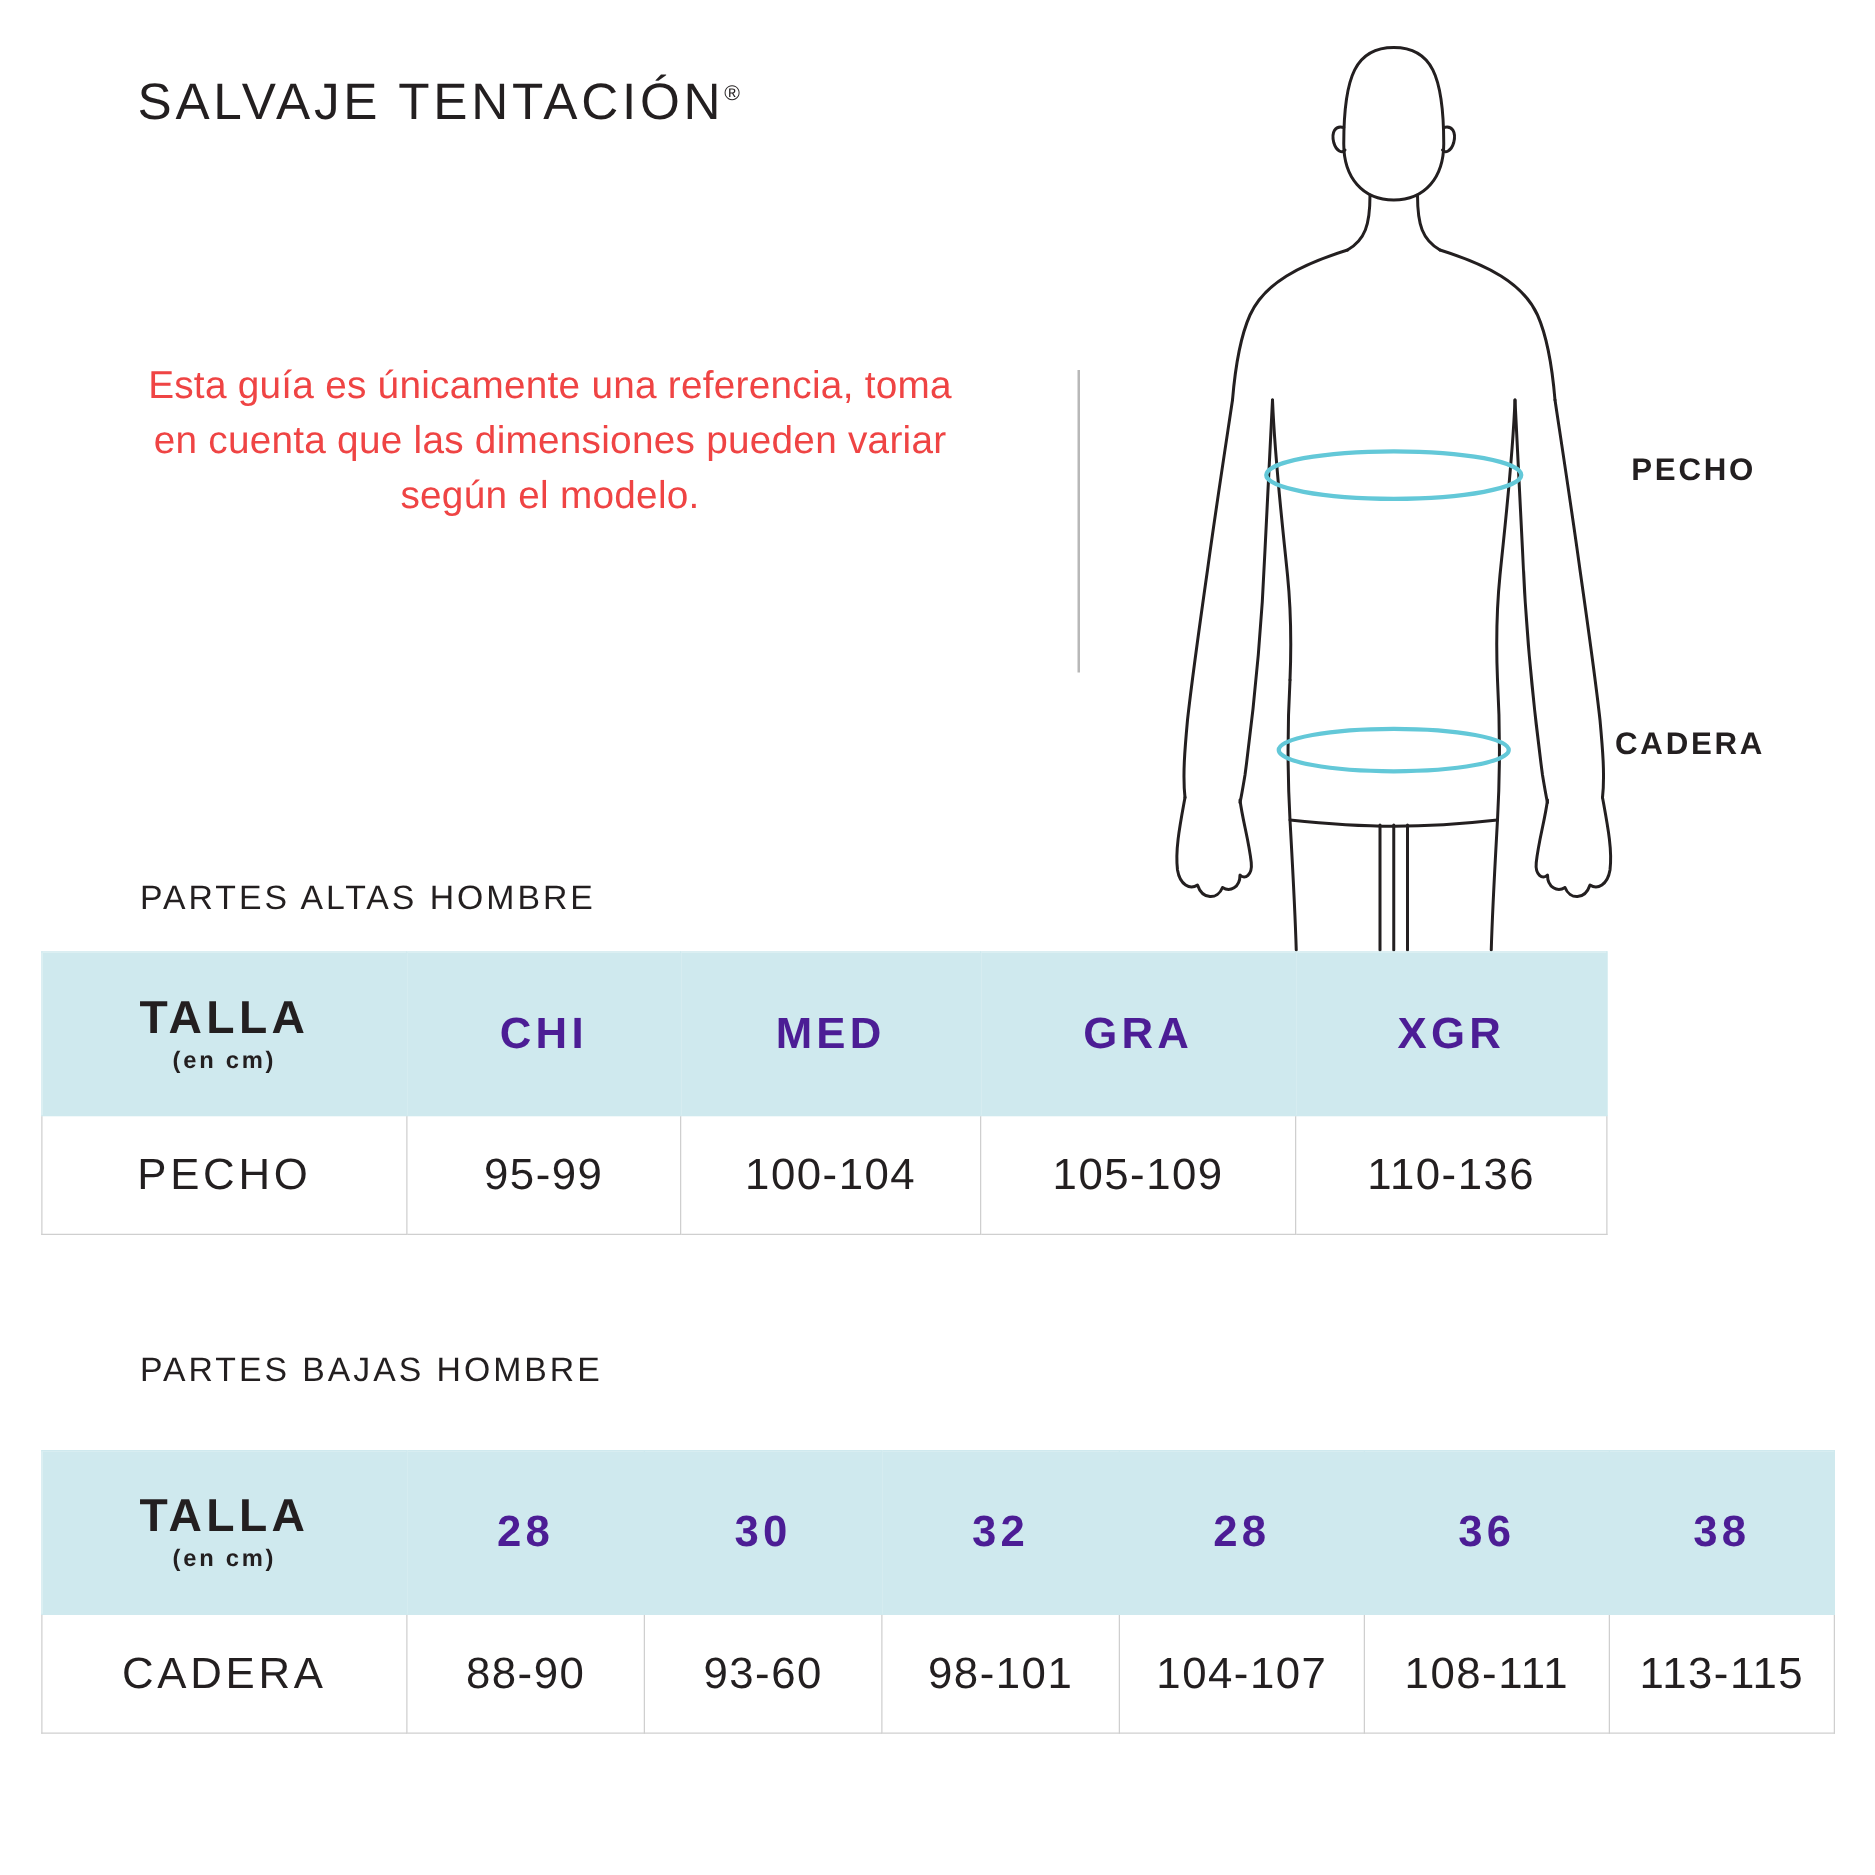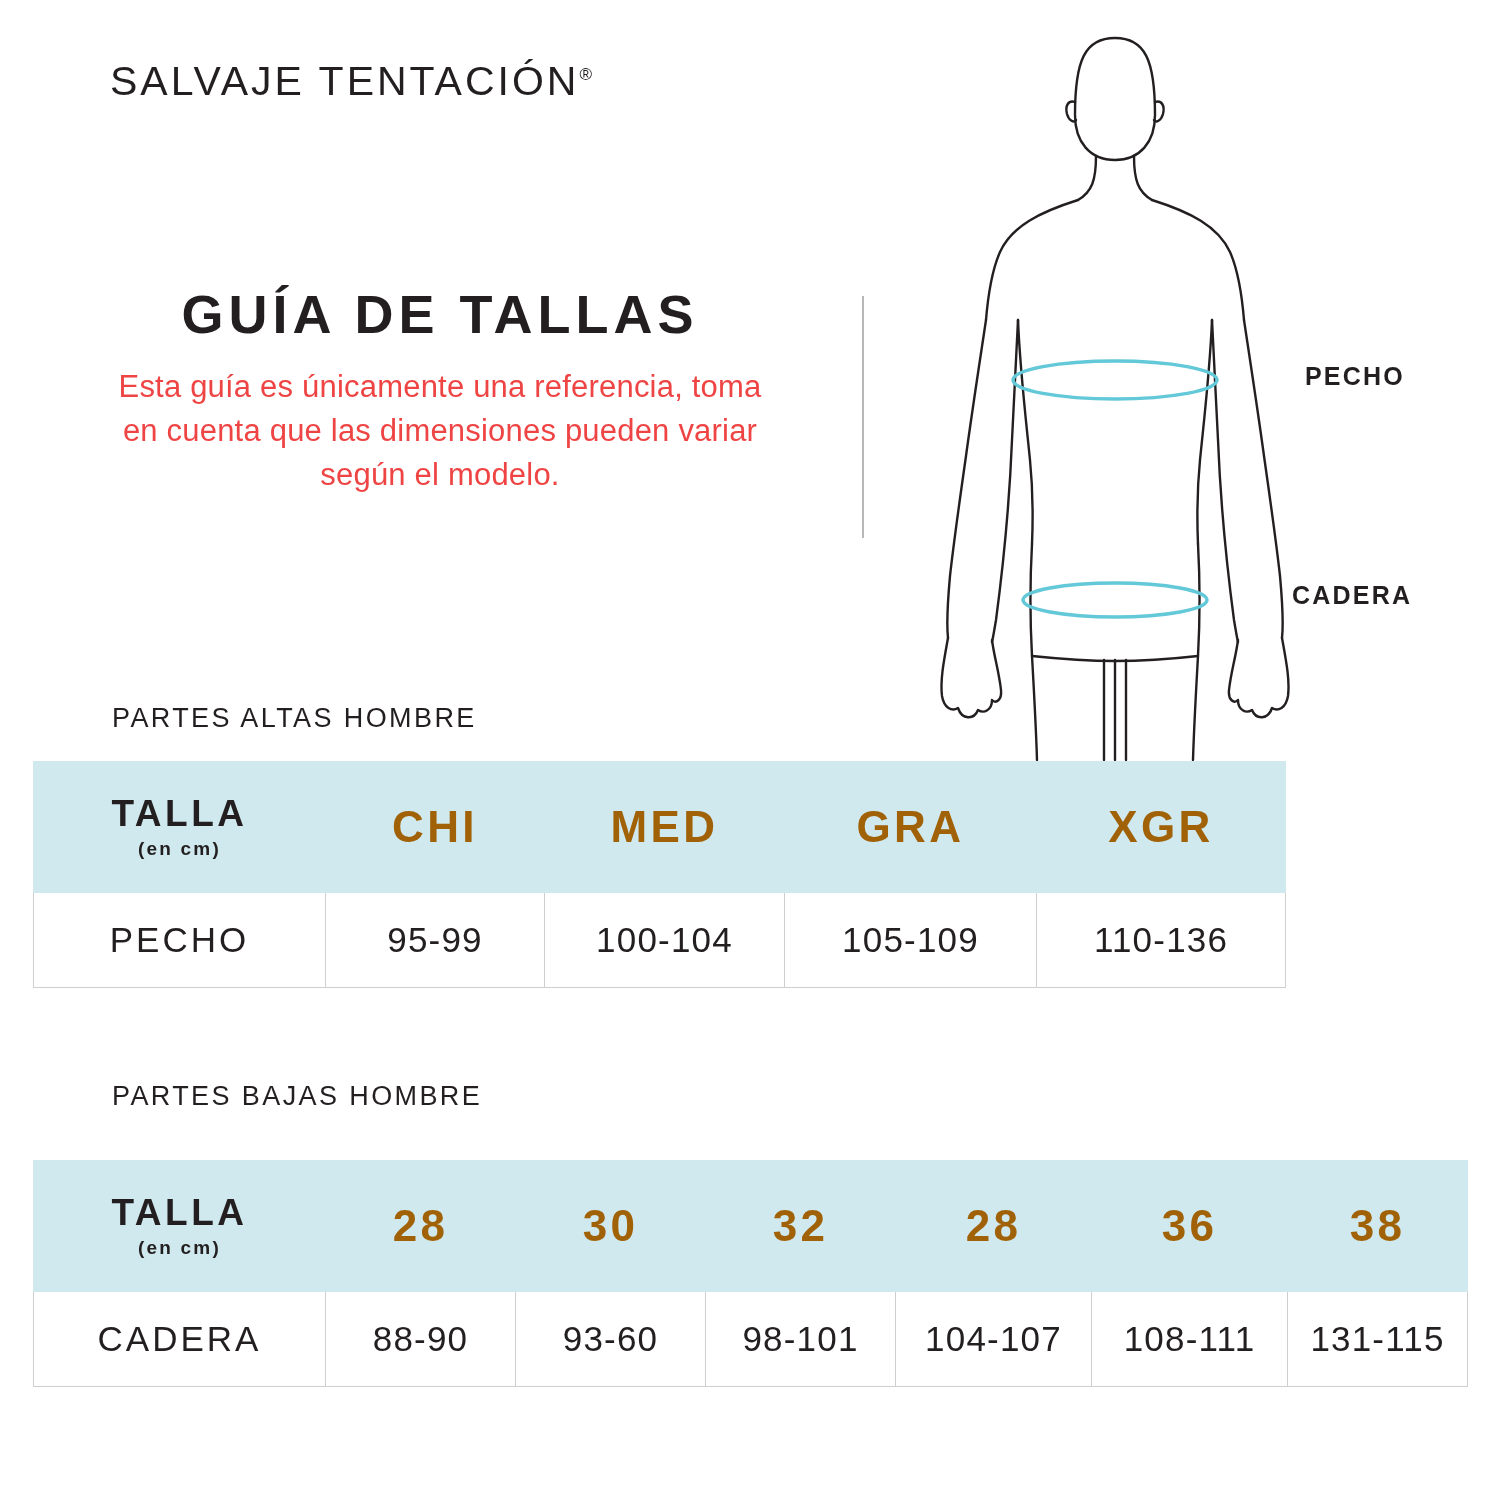--- a/index.html
+++ b/index.html
@@ -139,45 +139,44 @@
     line-height: 1.05;
   }
   .head-talla .sub {
     display: block;
     font-size: 19px;
     font-weight: bold;
     letter-spacing: 2.2px;
     margin-top: 6px;
   }
   .size-table thead th.head-size {
-    font-size: 44px;
+    font-size: 35px;
     font-weight: bold;
     letter-spacing: 3.4px;
-    color: #a16207;
+    color: #4c1d95;
   }
   .size-table tbody td {
     height: 92px;
     background: #ffffff;
     font-size: 35px;
     letter-spacing: 1.2px;
     color: #231f20;
   }
   .size-table tbody td.row-label {
     letter-spacing: 3px;
   }
 </style>
 </head>
 <body>
 
 <div class="brand">
   <span>SALVAJE TENTACIÓN</span><span class="reg">®</span>
 </div>
 
 <div class="intro">
-  <h1 class="intro-title">GUÍA DE TALLAS</h1>
   <p class="intro-text">Esta guía es únicamente una referencia, toma en cuenta que las dimensiones pueden variar según el modelo.</p>
 </div>
 <div class="divider-vert"></div>
 
 <div class="figure-wrap">
   <svg width="430" height="760" viewBox="0 0 430 760" fill="none" xmlns="http://www.w3.org/2000/svg">
     <g stroke="#231f20" stroke-width="2.4" fill="none" stroke-linecap="round" stroke-linejoin="round">
 
       <path d="M175 95 C175 40 185 18 215 18 C245 18 255 40 255 95 C255 122 240 140 215 140 C190 140 175 122 175 95 Z"></path>
 
@@ -280,16 +279,16 @@
     </tr>
   </thead>
   <tbody>
     <tr>
       <td class="row-label">CADERA</td>
       <td>88-90</td>
       <td>93-60</td>
       <td>98-101</td>
       <td>104-107</td>
       <td>108-111</td>
-      <td>131-115</td>
+      <td>113-115</td>
     </tr>
   </tbody>
 </table>
 
 </body></html>

